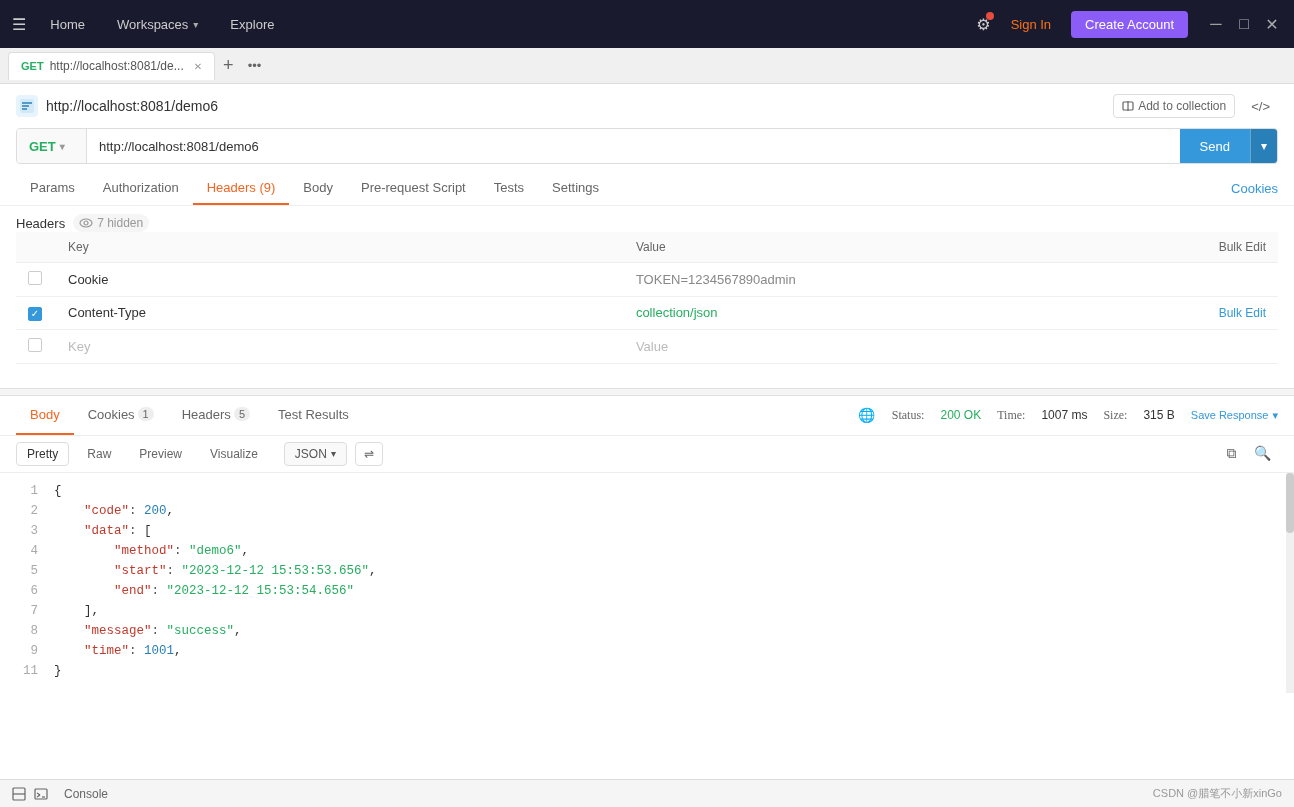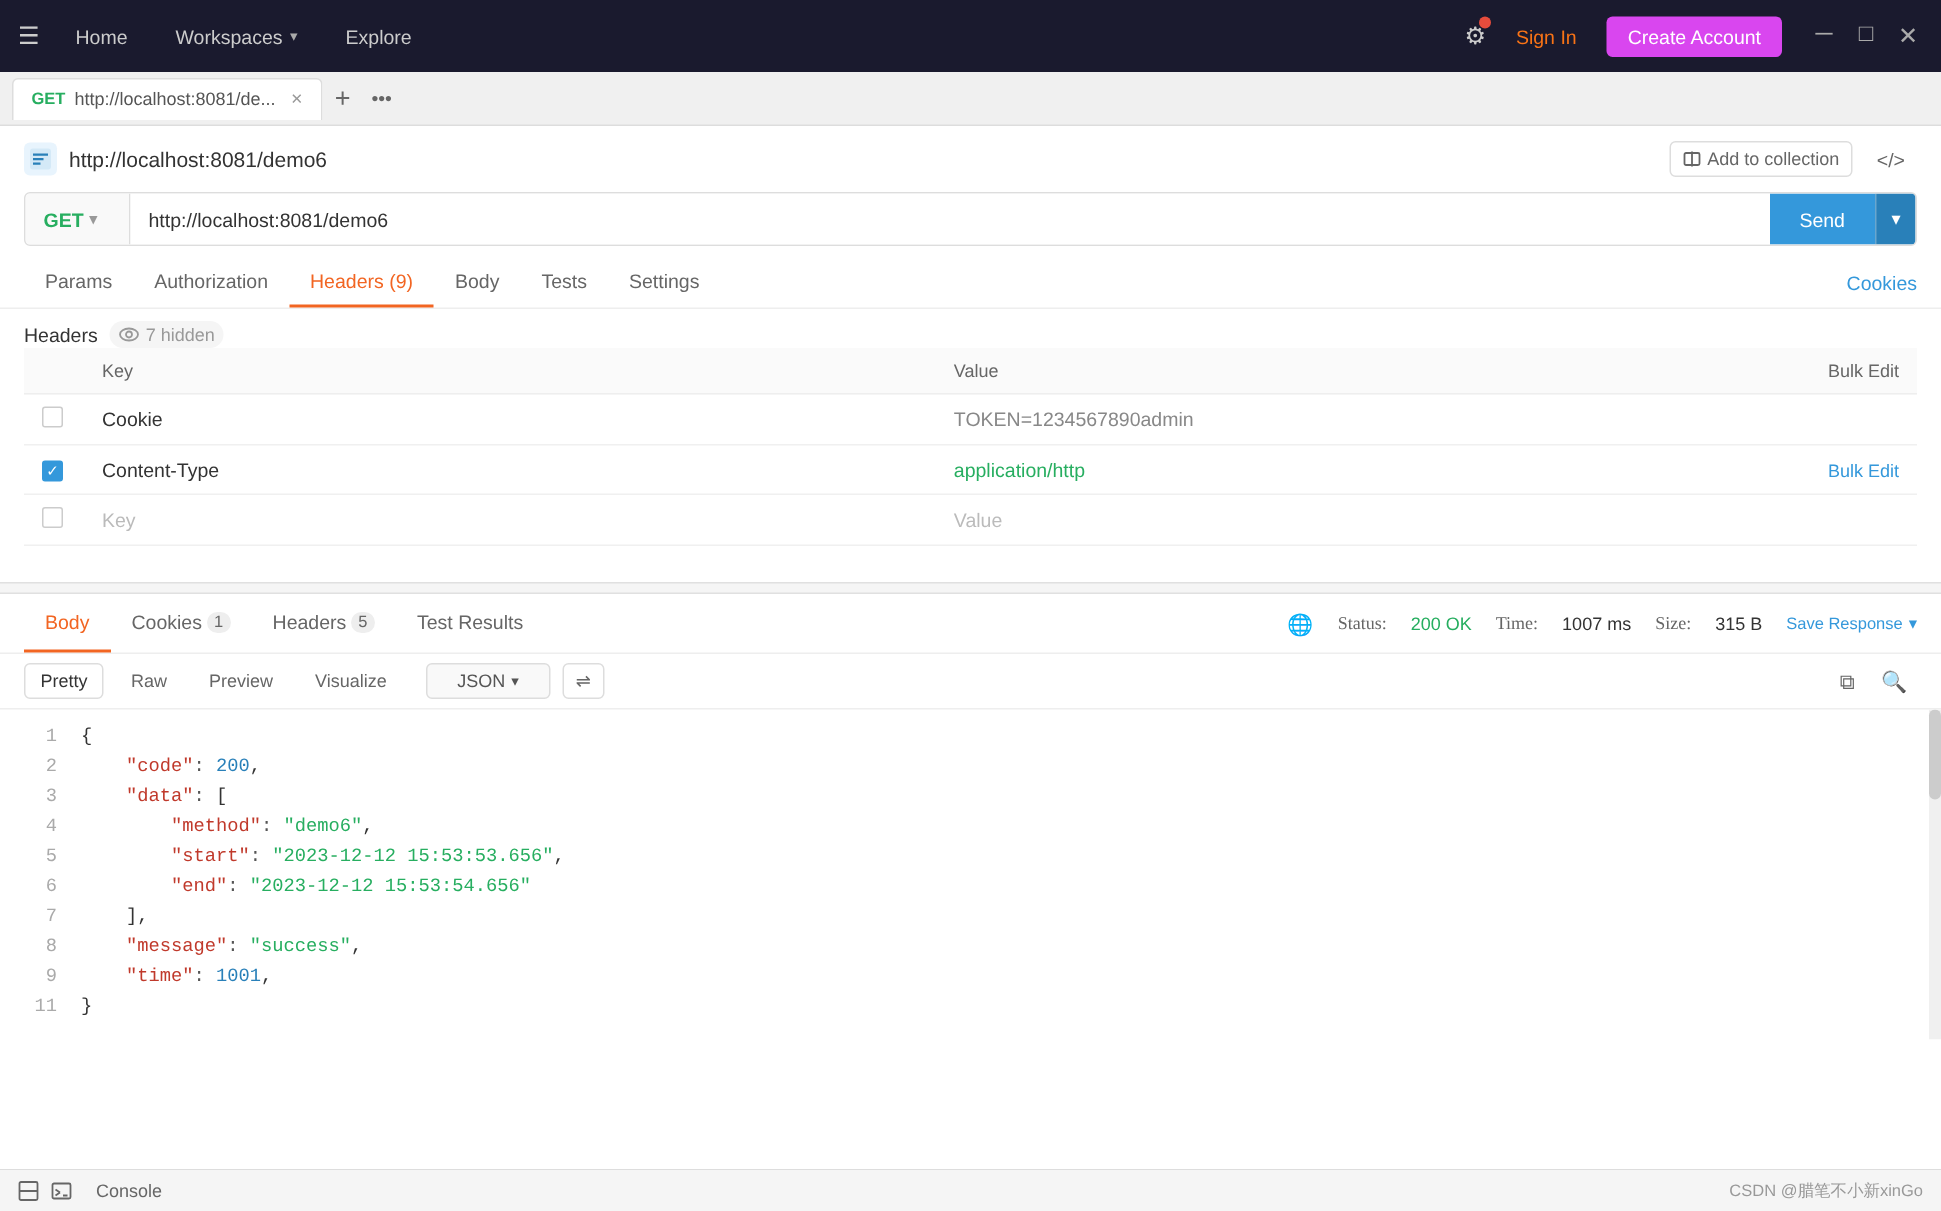--- a/index.html
+++ b/index.html
@@ -9,21 +9,21 @@
     .titlebar { display: flex; align-items: center; height: 48px; background: #1a1a2e; padding: 0 12px; gap: 16px; }
     .titlebar-menu { color: #ccc; font-size: 16px; cursor: pointer; }
     .nav-item { color: #ccc; font-size: 13px; cursor: pointer; padding: 4px 8px; border-radius: 4px; }
     .nav-workspaces { display: flex; align-items: center; gap: 2px; }
     .search-bar { flex: 1; max-width: 300px; margin: 0 auto; display: flex; align-items: center; background: rgba(255,255,255,0.1); border-radius: 20px; padding: 6px 14px; gap: 8px; cursor: pointer; }
     .search-bar-text { color: #999; font-size: 13px; }
     .titlebar-right { display: flex; align-items: center; gap: 10px; margin-left: auto; }
     .gear-btn { color: #ccc; font-size: 16px; cursor: pointer; position: relative; }
     .gear-badge { position: absolute; top: -3px; right: -3px; width: 8px; height: 8px; background: #e74c3c; border-radius: 50%; }
     .signin-btn { color: #f97316; font-size: 13px; cursor: pointer; padding: 4px 10px; }
-    .create-account-btn { background: #d946ef; color: #fff; border: none; border-radius: 4px; padding: 6px 14px; font-size: 13px; cursor: pointer; font-weight: 500; }
+    .create-account-btn { background: #8b5cf6; color: #fff; border: none; border-radius: 4px; padding: 6px 14px; font-size: 13px; cursor: pointer; font-weight: 500; }
     .window-controls { display: flex; gap: 8px; margin-left: 8px; }
     .win-btn { color: #aaa; font-size: 16px; cursor: pointer; width: 20px; text-align: center; }
 
     
     .tabbar { display: flex; align-items: center; height: 36px; background: #f0f0f0; border-bottom: 1px solid #ddd; padding: 0 8px; gap: 2px; }
     .tab-item { display: flex; align-items: center; gap: 6px; padding: 4px 12px; background: #fff; border: 1px solid #ddd; border-bottom: none; border-radius: 4px 4px 0 0; font-size: 12px; color: #333; cursor: pointer; height: 28px; }
     .tab-method { color: #27ae60; font-weight: 600; font-size: 11px; }
     .tab-url { color: #555; }
     .tab-close { color: #999; margin-left: 4px; font-size: 10px; }
     .tab-add { color: #666; font-size: 18px; cursor: pointer; padding: 0 6px; }
@@ -82,21 +82,21 @@
     .resp-tab .badge { background: #eee; border-radius: 8px; padding: 1px 5px; font-size: 11px; margin-left: 3px; }
     .response-status { margin-left: auto; display: flex; align-items: center; gap: 16px; font-size: 12px; }
     .status-ok { color: #27ae60; font-weight: 500; }
     .status-label { color: #666; font-family: Liberation Serif, serif; }
     .save-resp-btn { color: #3498db; font-size: 11px; cursor: pointer; display: flex; align-items: center; gap: 4px; }
 
     
     .code-view-bar { display: flex; align-items: center; padding: 6px 16px; gap: 8px; border-bottom: 1px solid #eee; }
     .view-btn { padding: 4px 10px; font-size: 12px; color: #666; cursor: pointer; border-radius: 4px; }
     .view-btn.active { background: #fff; color: #333; font-weight: 500; border: 1px solid #ddd; }
-    .json-select { display: flex; align-items: center; gap: 4px; padding: 4px 20px; font-size: 12px; color: #555; border: 1px solid #ddd; border-radius: 4px; cursor: pointer; background: #f9f9f9; margin-left: 8px; text-align: center; }
+    .json-select { display: flex; align-items: center; gap: 4px; padding: 4px 10px; font-size: 12px; color: #555; border: 1px solid #ddd; border-radius: 4px; cursor: pointer; background: #f9f9f9; margin-left: 8px; text-align: center; }
     .wrap-btn { padding: 4px 8px; font-size: 12px; color: #666; cursor: pointer; border: 1px solid #ddd; border-radius: 4px; }
     .code-actions { margin-left: auto; display: flex; gap: 6px; }
     .code-action-btn { color: #666; font-size: 14px; cursor: pointer; padding: 2px 6px; }
 
     
     .code-block { padding: 8px 0; font-family: 'Courier New', Courier, monospace; font-size: 12.5px; line-height: 1.6; overflow-y: auto; height: 220px; position: relative; }
     .code-line { display: flex; padding: 0 8px; }
     .line-num { color: #aaa; width: 30px; text-align: right; margin-right: 16px; user-select: none; flex-shrink: 0; }
     .line-content { color: #333; white-space: pre; }
     .json-brace { color: #333; }
@@ -184,20 +184,21 @@
       <button class="send-main">Send</button>
       <button class="send-arrow">▾</button>
     </div>
   </div>
 
   <div class="req-tabs">
     <span class="req-tab">Params</span>
     <span class="req-tab">Authorization</span>
     <span class="req-tab active">Headers (9)</span>
     <span class="req-tab">Body</span>
+    <span class="req-tab">Pre-request Script</span>
     <span class="req-tab">Tests</span>
     <span class="req-tab">Settings</span>
     <span class="cookies-link">Cookies</span>
   </div>
 </div>
 
 <div style="padding: 8px 16px 0; background:#fff;">
   <div class="headers-label">
     <span>Headers</span>
     <span class="hidden-badge">
@@ -223,21 +224,21 @@
       <tr>
         <td class="col-check"><div class="checkbox"></div></td>
         <td class="col-key"><span class="key-text">Cookie</span></td>
         <td class="col-value"><span class="value-cookie">TOKEN=1234567890admin</span></td>
         <td class="col-bulk"></td>
       </tr>
 
       <tr>
         <td class="col-check"><div class="checkbox checked">✓</div></td>
         <td class="col-key"><span class="key-text">Content-Type</span></td>
-        <td class="col-value"><span class="value-text">application/http</span></td>
+        <td class="col-value"><span class="value-text">collection/json</span></td>
         <td class="col-bulk"><span class="bulk-edit-btn">Bulk Edit</span></td>
       </tr>
 
       <tr>
         <td class="col-check"><div class="checkbox"></div></td>
         <td class="col-key"><span class="key-placeholder">Key</span></td>
         <td class="col-value"><span class="value-placeholder">Value</span></td>
         <td class="col-bulk"></td>
       </tr>
     </tbody>

